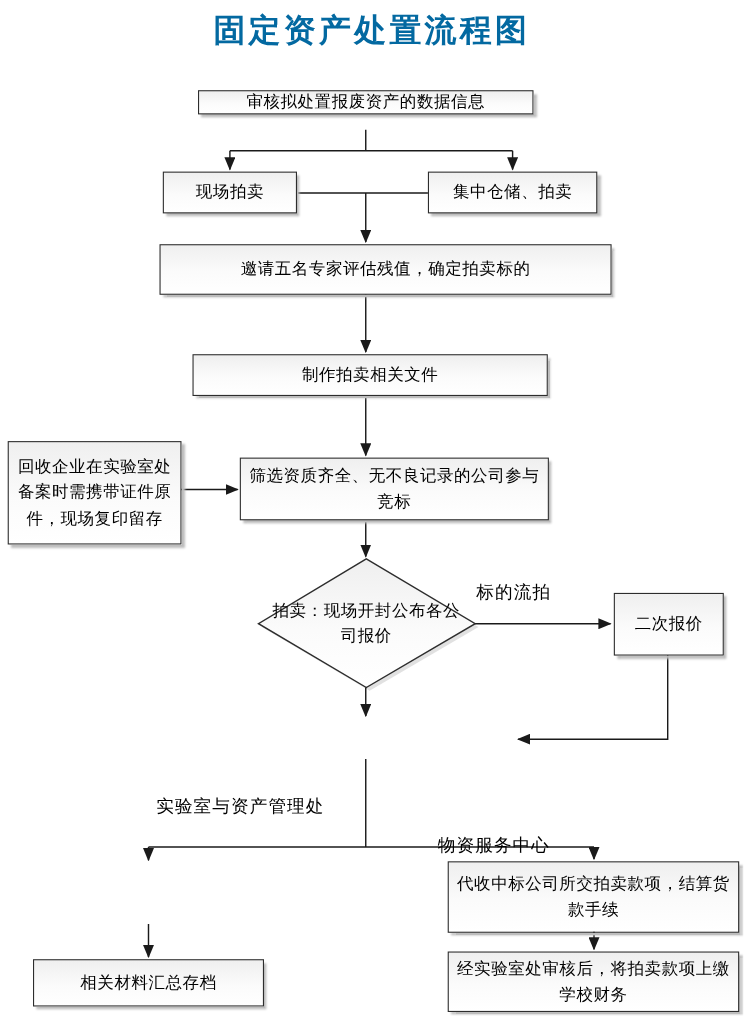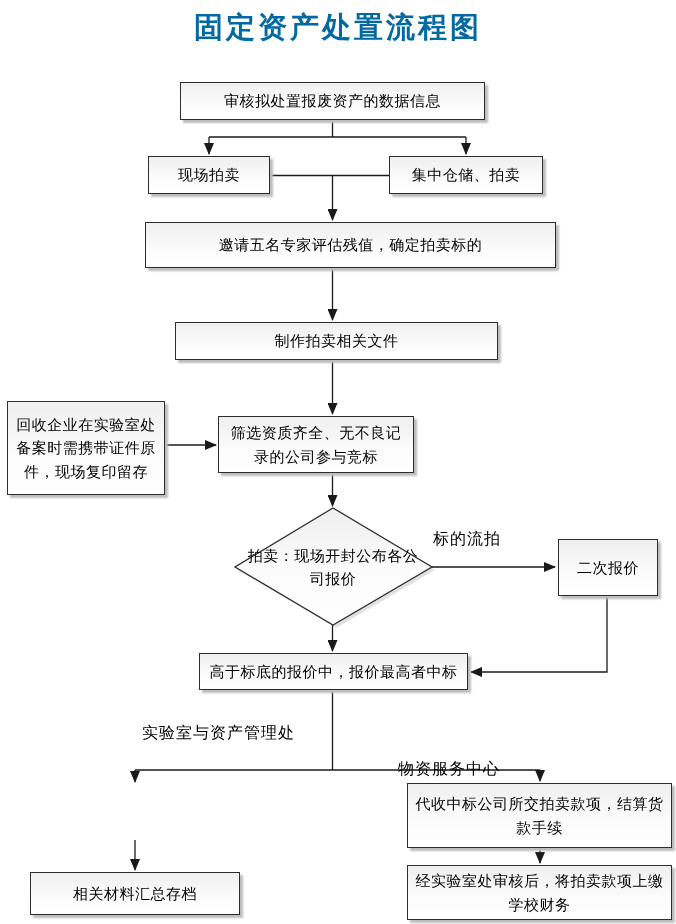--- a/index.html
+++ b/index.html
@@ -59,27 +59,27 @@
     letter-spacing: 0.5px;
   }
   .edge-label {
     position: absolute;
     font-size: 16px;
     letter-spacing: 1px;
     z-index: 3;
     white-space: nowrap;
   }
   
-  .n-review   { left:180px; top:82px;  width:305px; height:38px; }
+  .n-review   { left:180px; top:82px;  width:305px; height:22px; }
   .n-onsite   { left:148px; top:156px; width:122px; height:38px; }
   .n-central  { left:389px; top:156px; width:154px; height:38px; }
   .n-experts  { left:145px; top:222px; width:411px; height:46px; }
   .n-docs     { left:175px; top:322px; width:323px; height:38px; }
   .n-sidenote { left:7px;   top:401px; width:158px; height:94px; padding:4px 8px; }
-  .n-screen   { left:218px; top:416px; width:196px; height:57px; }
+  .n-screen   { left:218px; top:416px; width:281px; height:57px; }
   .n-second   { left:558px; top:539px; width:100px; height:57px; }
   .n-highest  { left:199px; top:653px; width:269px; height:37px; }
   .n-record   { left:28px;  top:784px; width:215px; height:56px; }
   .n-archive  { left:30px;  top:872px; width:210px; height:43px; }
   .n-collect  { left:407px; top:783px; width:265px; height:65px;text-align:center; }
   .n-submit   { left:407px; top:865px; width:265px; height:55px; }
   .l-failed   { left:433px; top:529px; }
   .l-lab      { left:142px; top:723px; }
   .l-material { left:398px; top:723px;margin-top:36px; }
   .d-decision { left:243px; top:539px; width:180px; height:56px; }
@@ -165,23 +165,20 @@
   </div>
 
   <div class="diamond-label d-decision">
     <span>拍卖：现场开封公布各公司报价</span>
   </div>
 
   <div class="node n-second">
     <span>二次报价</span>
   </div>
 
-  <div class="node n-highest">
-    <span>高于标底的报价中，报价最高者中标</span>
-  </div>
 
 
   <div class="node n-archive">
     <span>相关材料汇总存档</span>
   </div>
 
   <div class="node n-collect">
     <span>代收中标公司所交拍卖款项，结算货款手续</span>
   </div>
 

